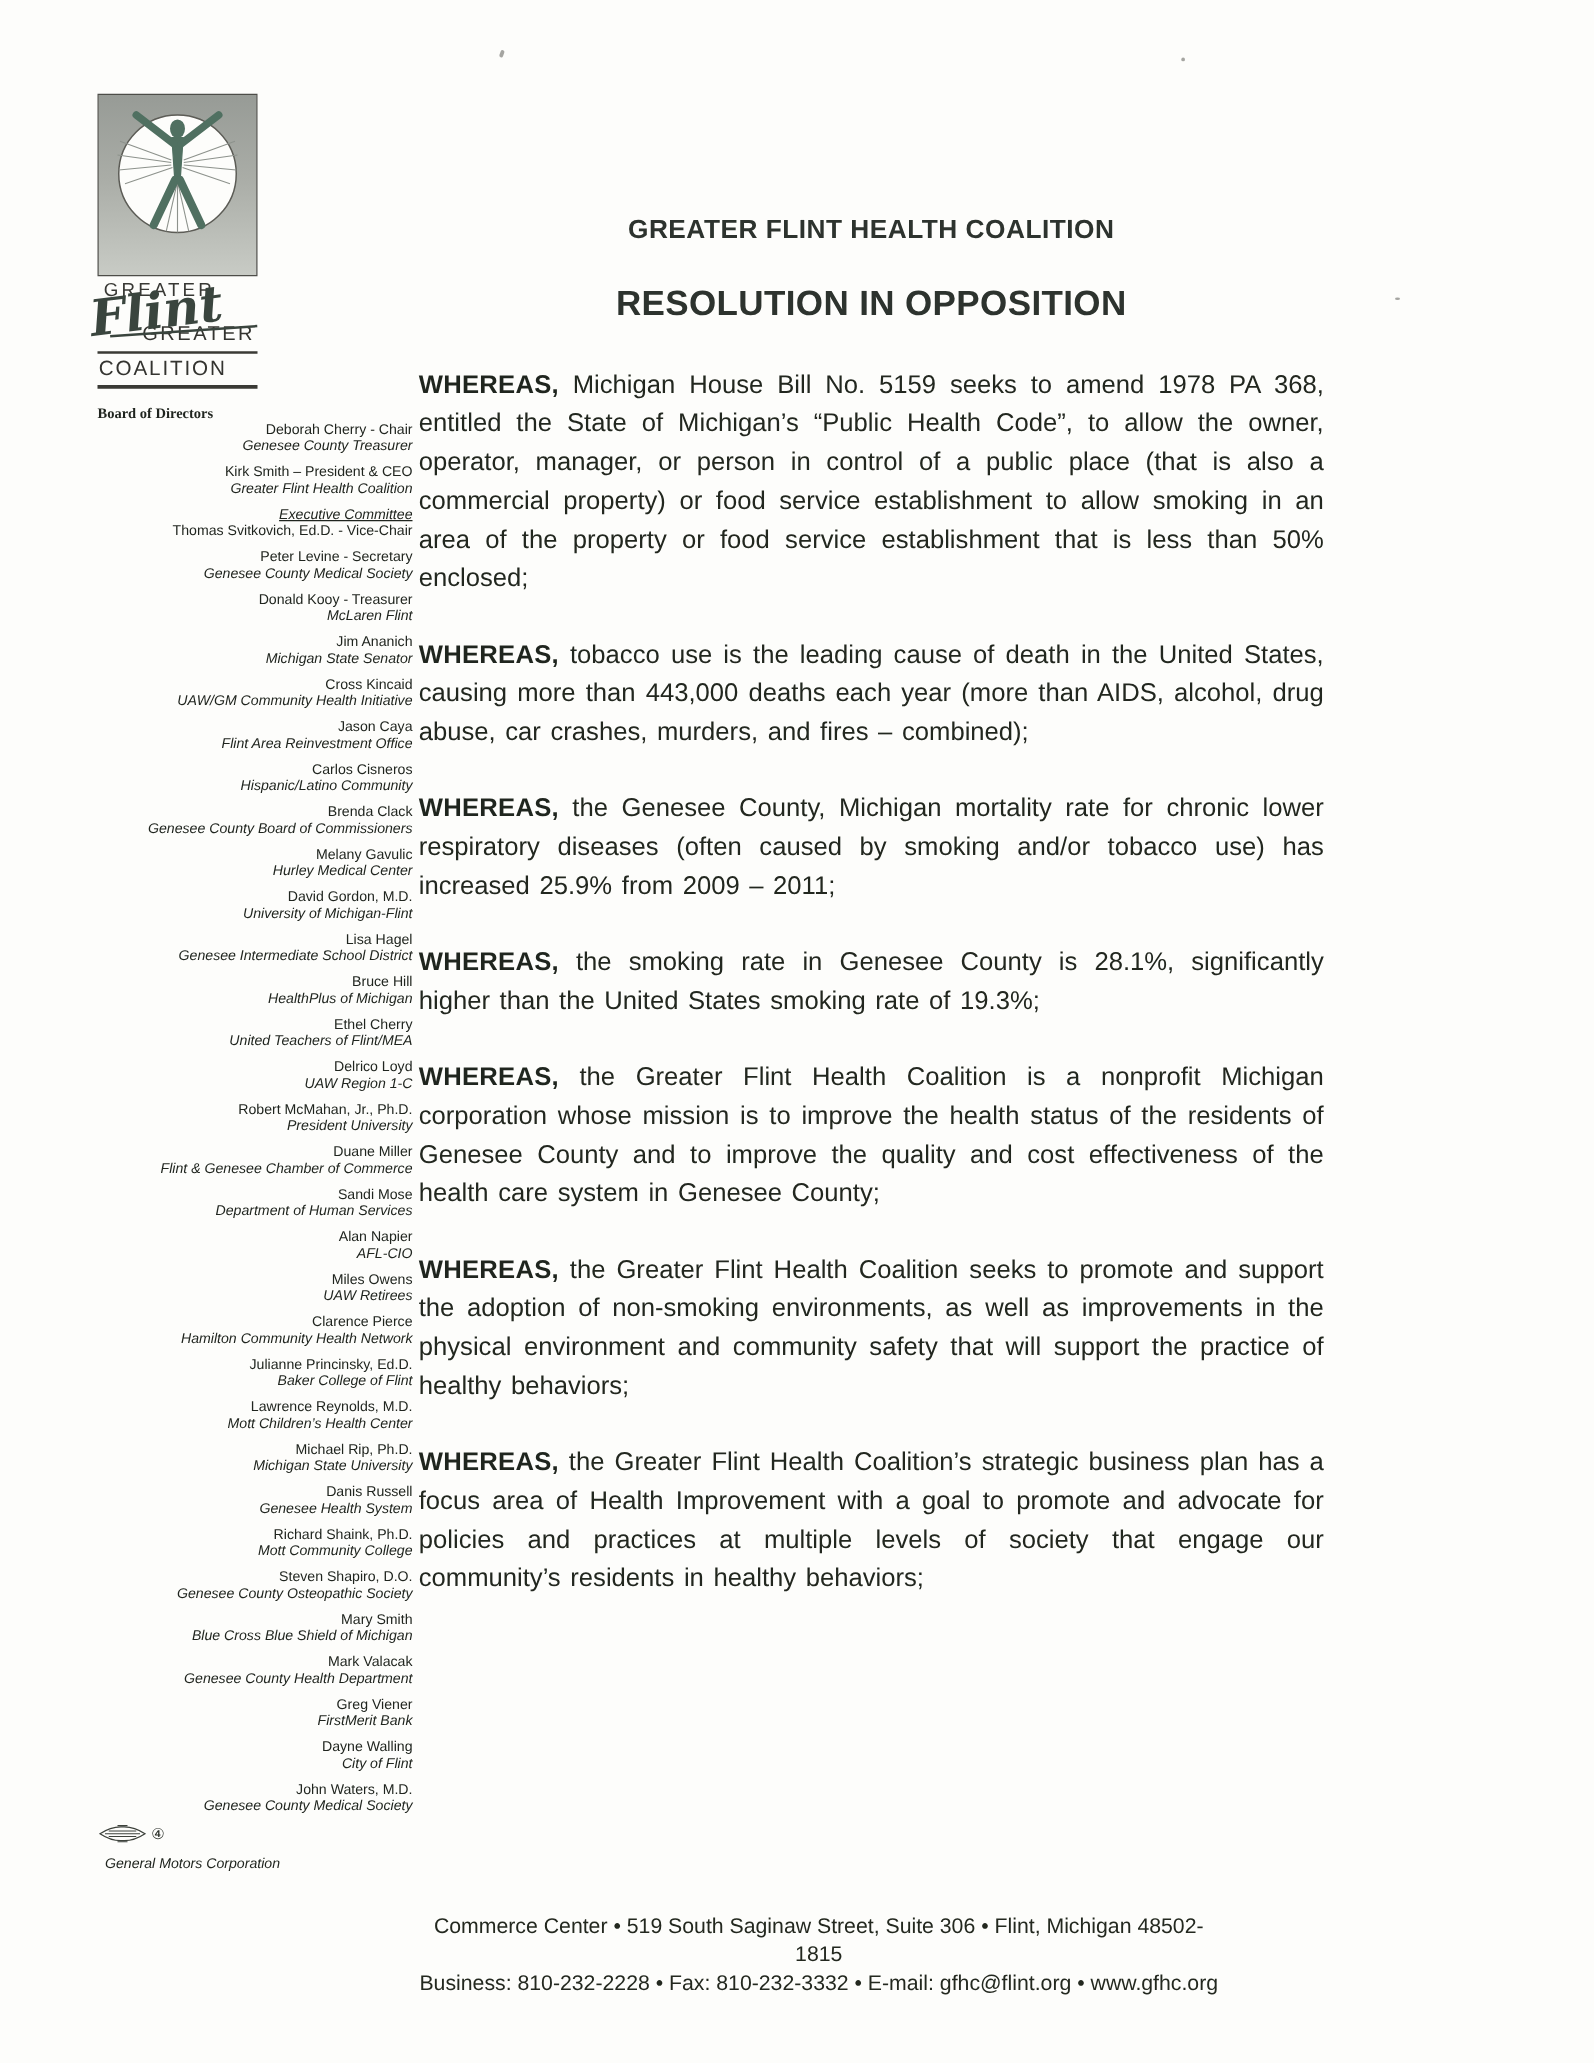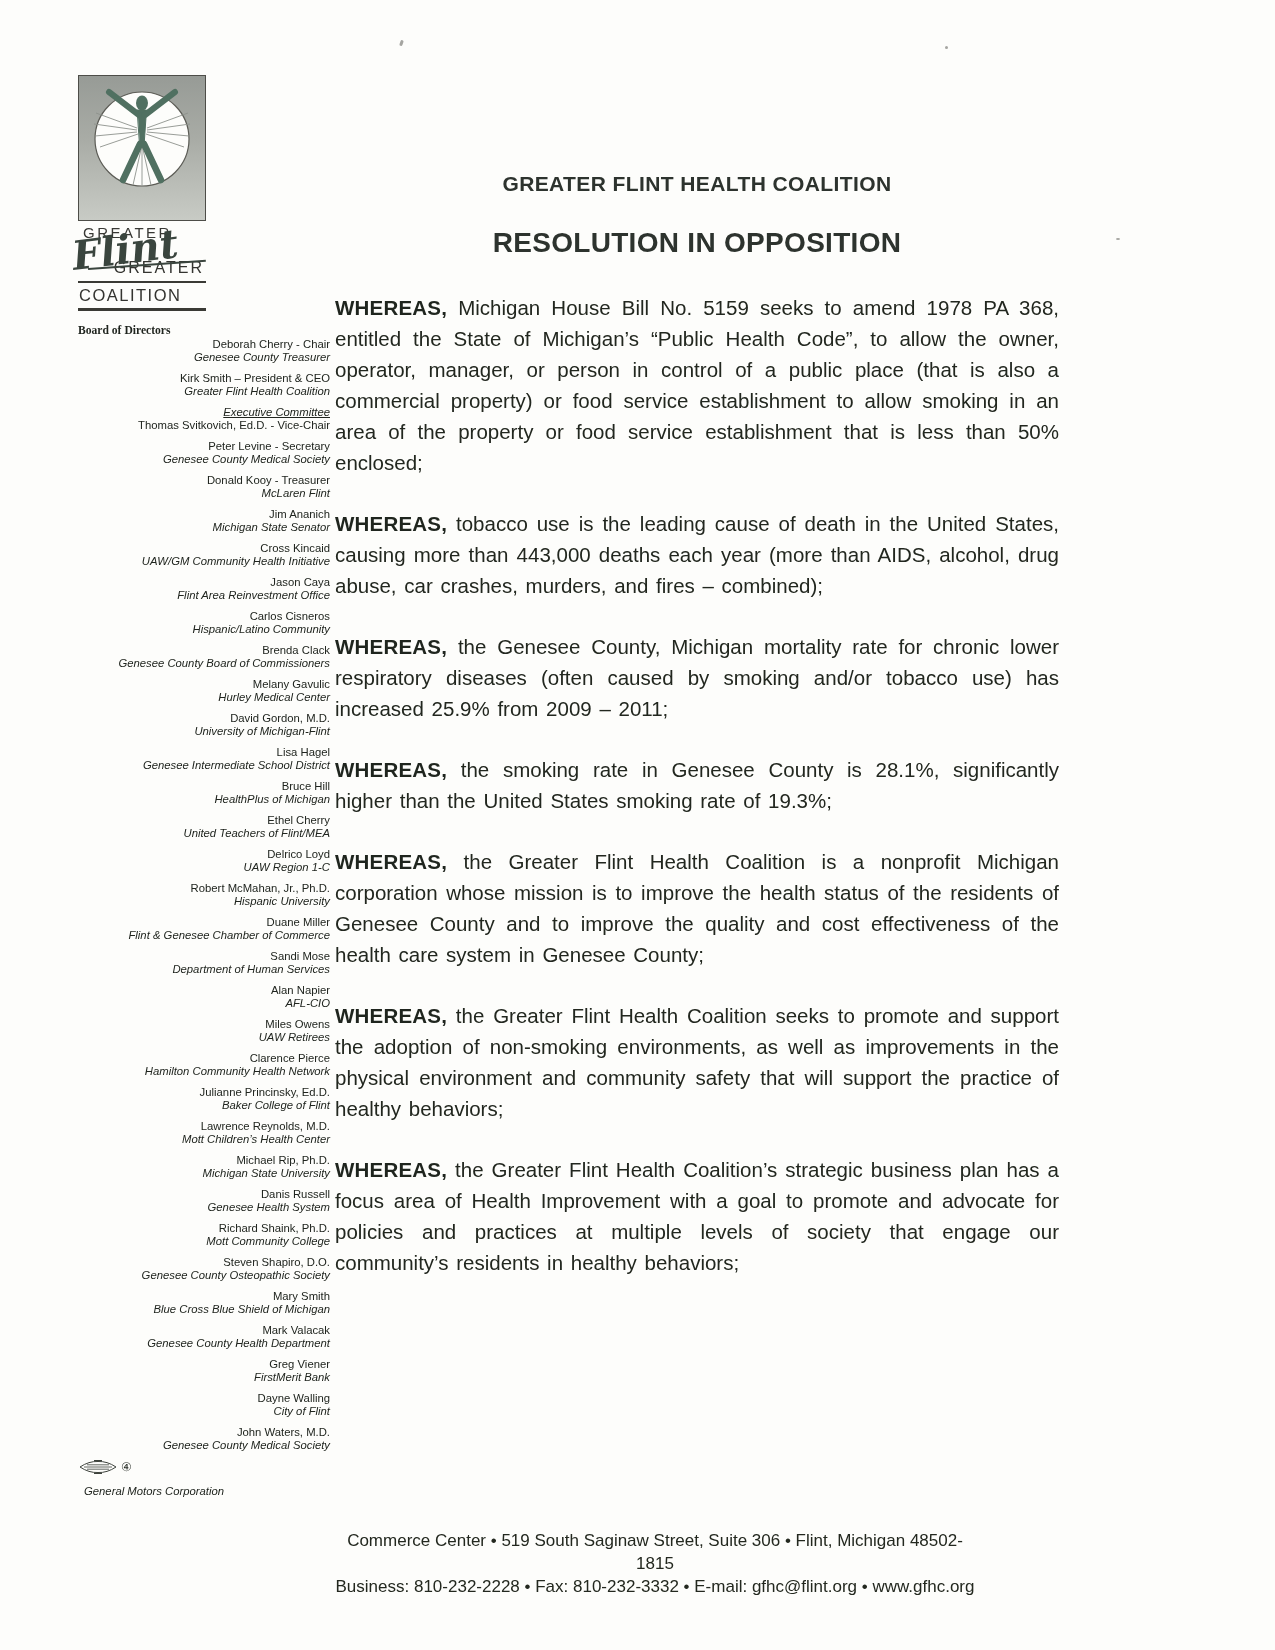--- a/index.html
+++ b/index.html
@@ -209,21 +209,21 @@
 
         <div class="entry">
 
           <div class="entry-name">Delrico Loyd</div>
           <div class="entry-org">UAW Region 1-C</div>
         </div>
 
         <div class="entry">
 
           <div class="entry-name">Robert McMahan, Jr., Ph.D.</div>
-          <div class="entry-org">Hispanic University</div>
+          <div class="entry-org">President University</div>
         </div>
 
         <div class="entry">
 
           <div class="entry-name">Duane Miller</div>
           <div class="entry-org">Flint &amp; Genesee Chamber of Commerce</div>
         </div>
 
         <div class="entry">
 

